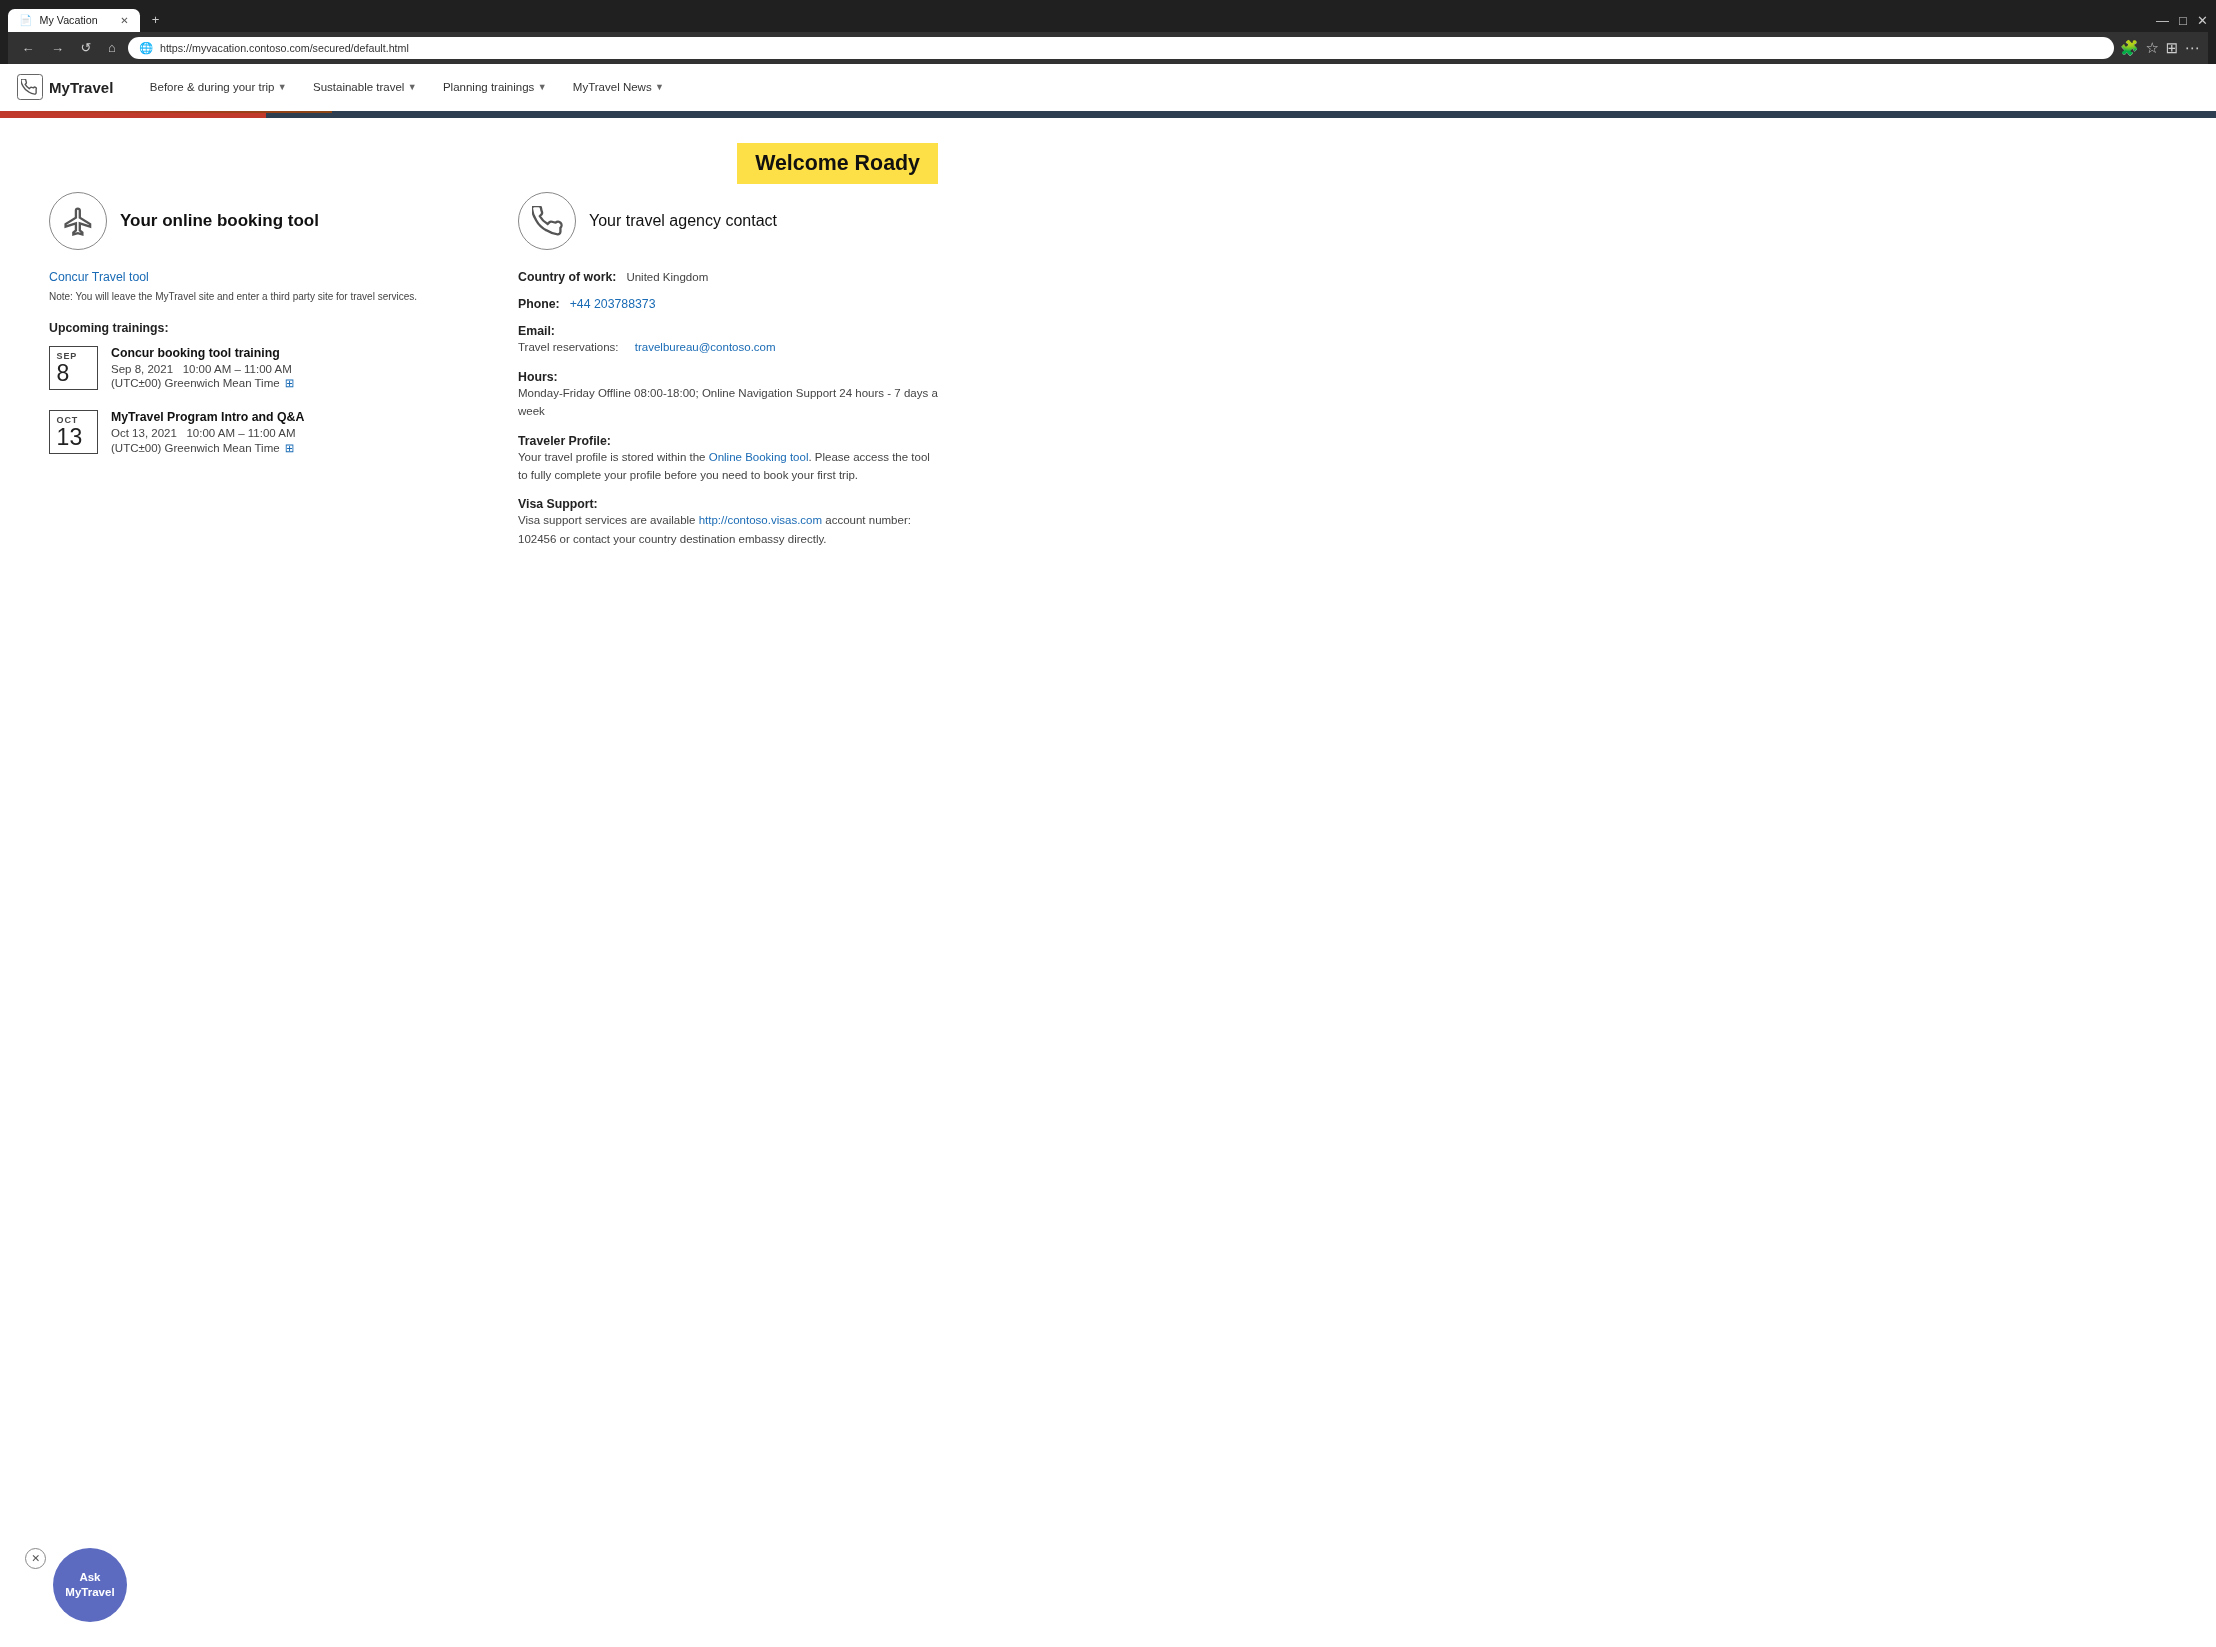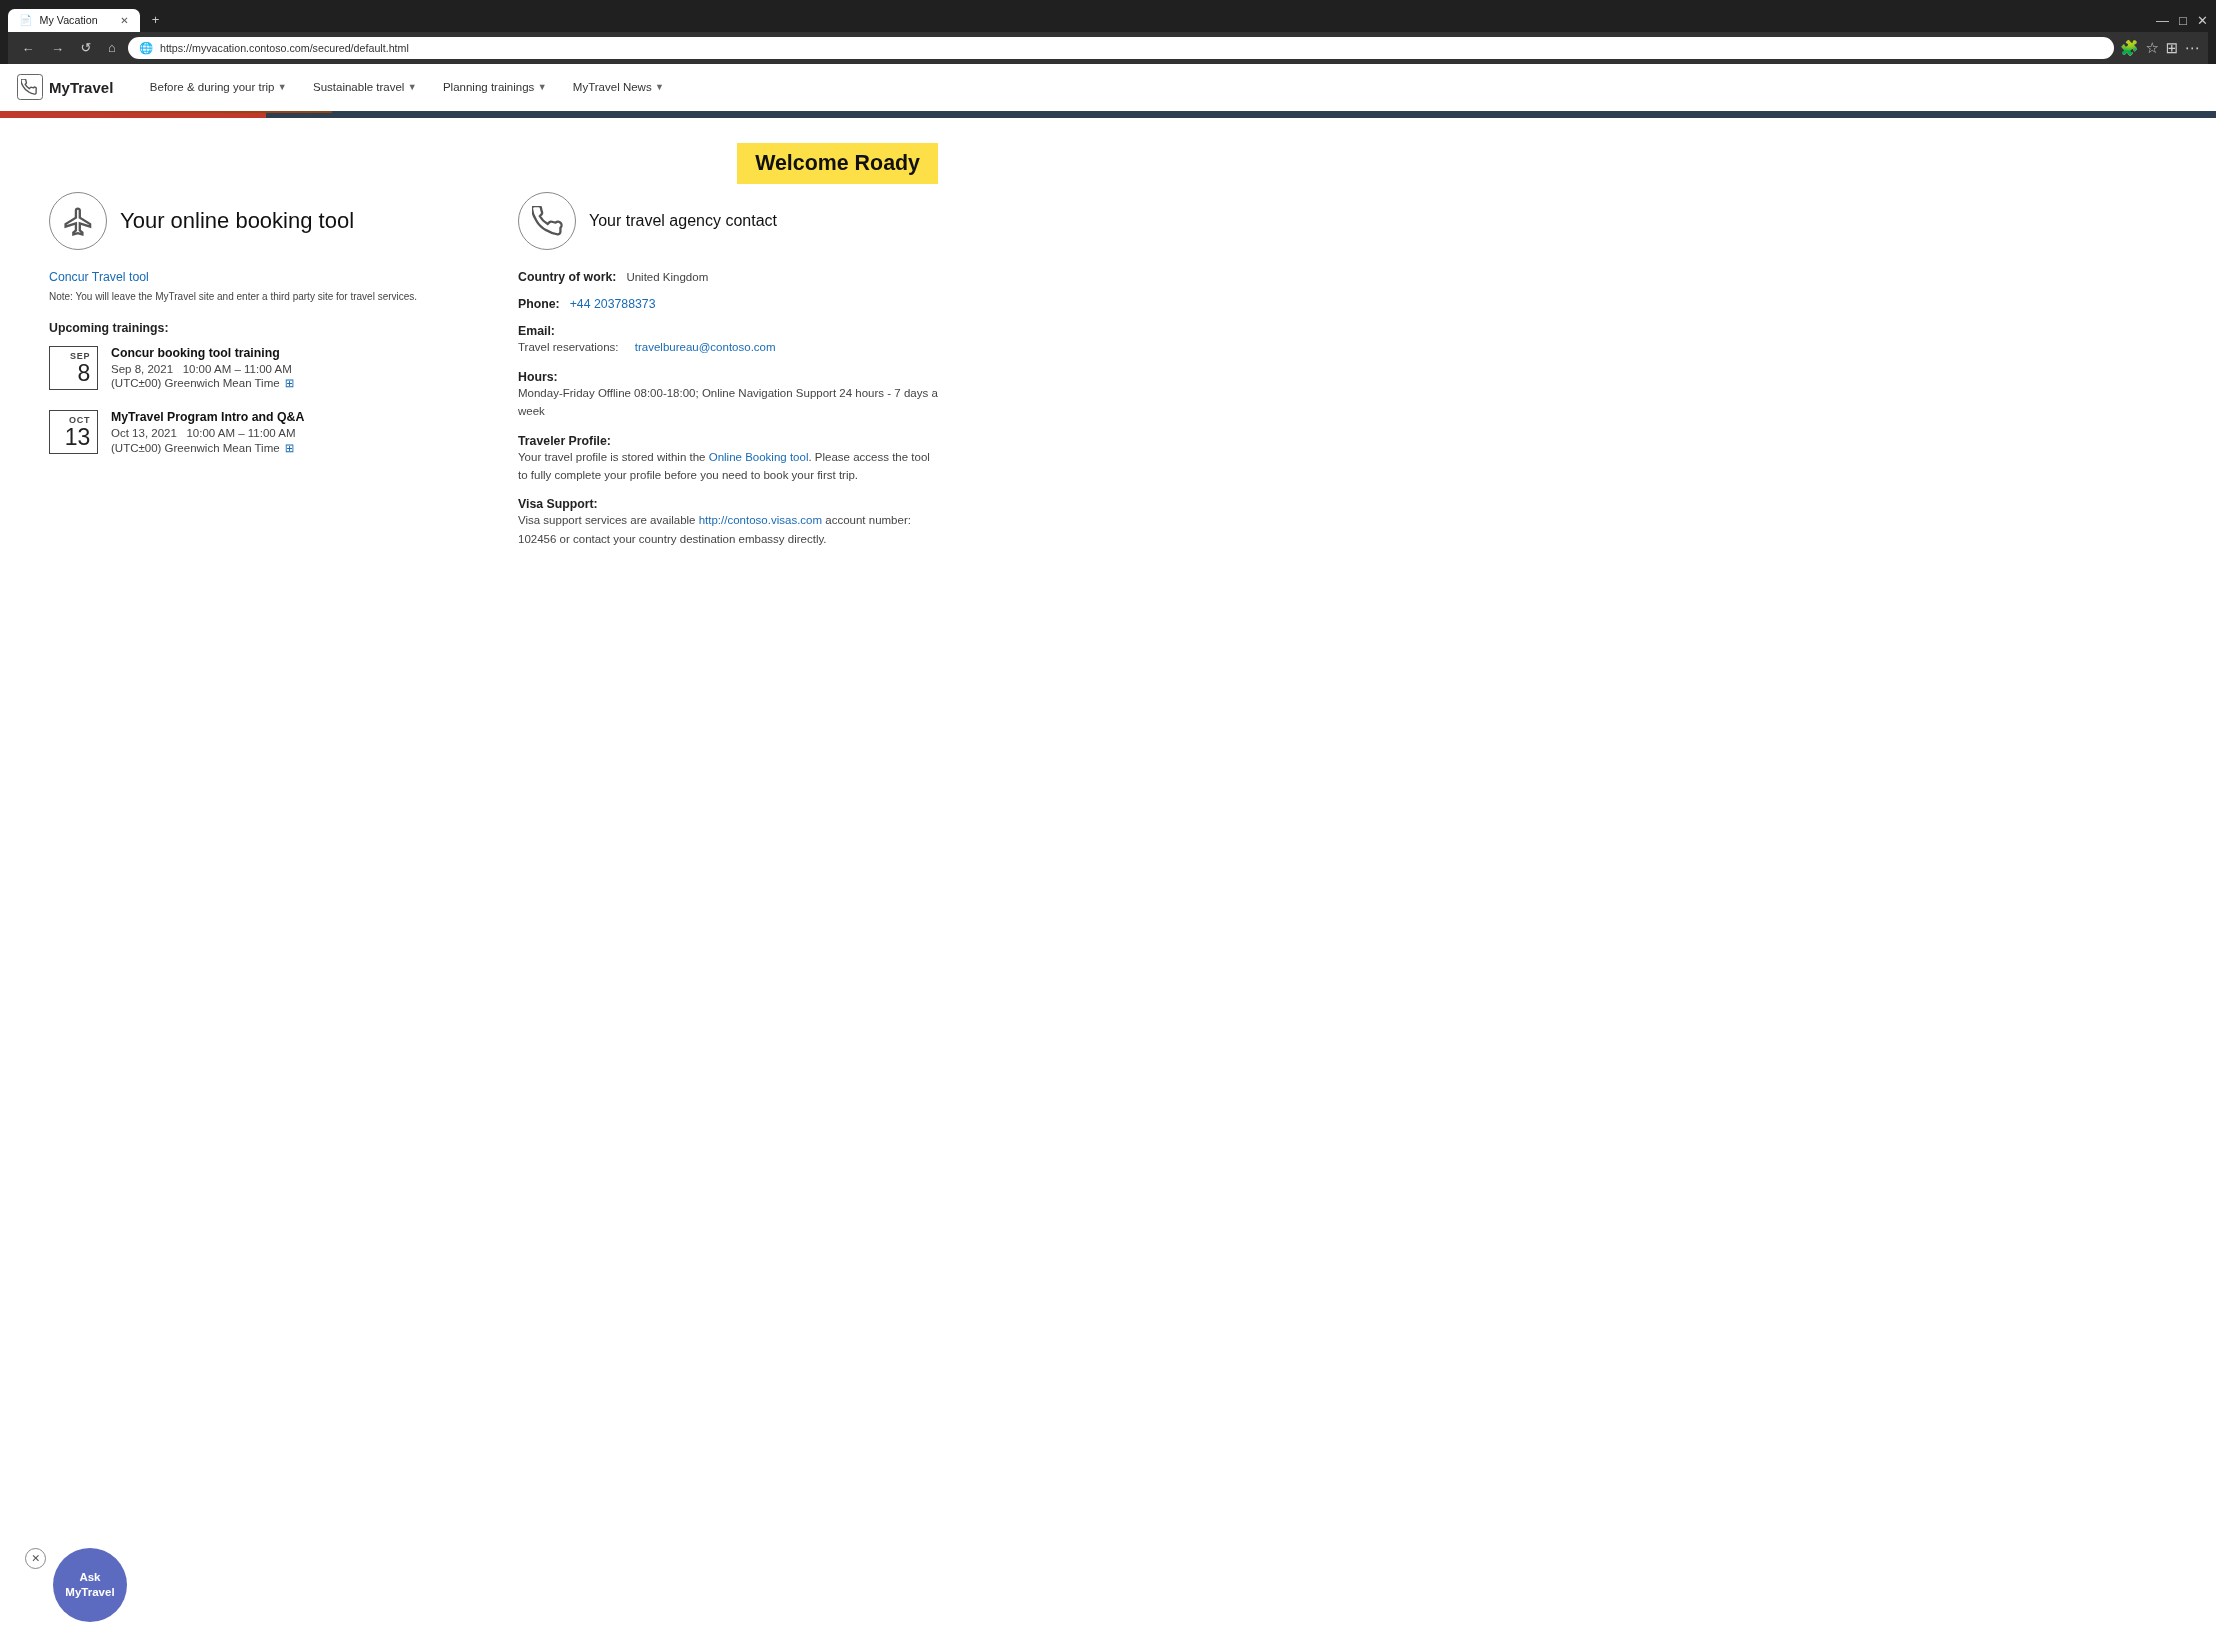--- a/index.html
+++ b/index.html
@@ -191,22 +191,22 @@
       flex-shrink: 0;
     }
     .section-icon svg {
       width: 31px;
       height: 31px;
       stroke: #555;
       fill: none;
       stroke-width: 1.8;
     }
     .section-title {
-      font-size: 22px;
-      font-weight: 400;
+      font-size: 17px;
+      font-weight: 700;
       color: #111;
     }
 
     .link-blue { color: #1a6bb5; text-decoration: none; cursor: pointer; }
 
     .note-text { color: #444; font-size: 10px; margin-top: 5px; line-height: 1.5; }
 
     .upcoming-label {
       font-weight: 700;
       font-size: 12.3px;
@@ -215,21 +215,21 @@
 
     .training-card {
       display: flex;
       align-items: flex-start;
       gap: 13px;
       margin-bottom: 20px;
     }
     .date-box {
       border: 1.2px solid #444;
       min-width: 49px;
-      text-align: right;
+      text-align: left;
       padding: 3.3px 6.6px;
       flex-shrink: 0;
     }
     .date-month {
       font-size: 9px;
       font-weight: 600;
       text-transform: uppercase;
       color: #444;
       letter-spacing: 0.8px;
     }

